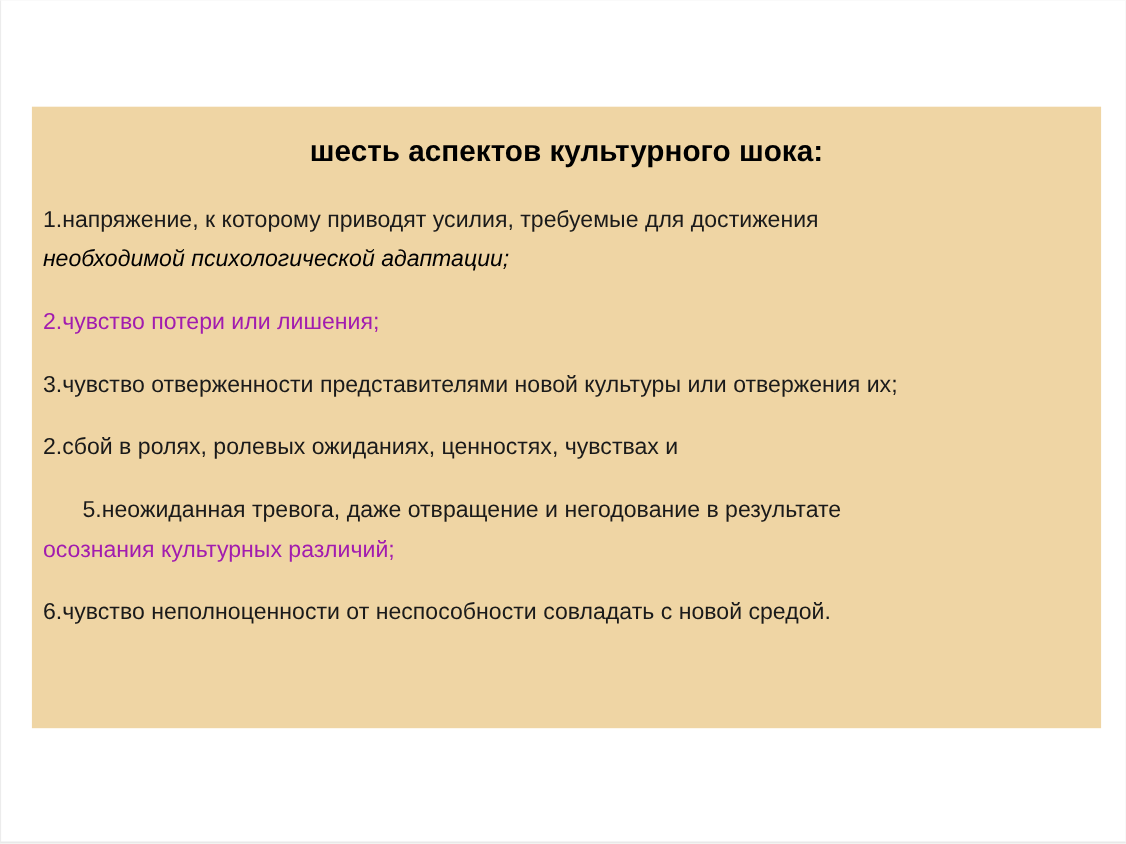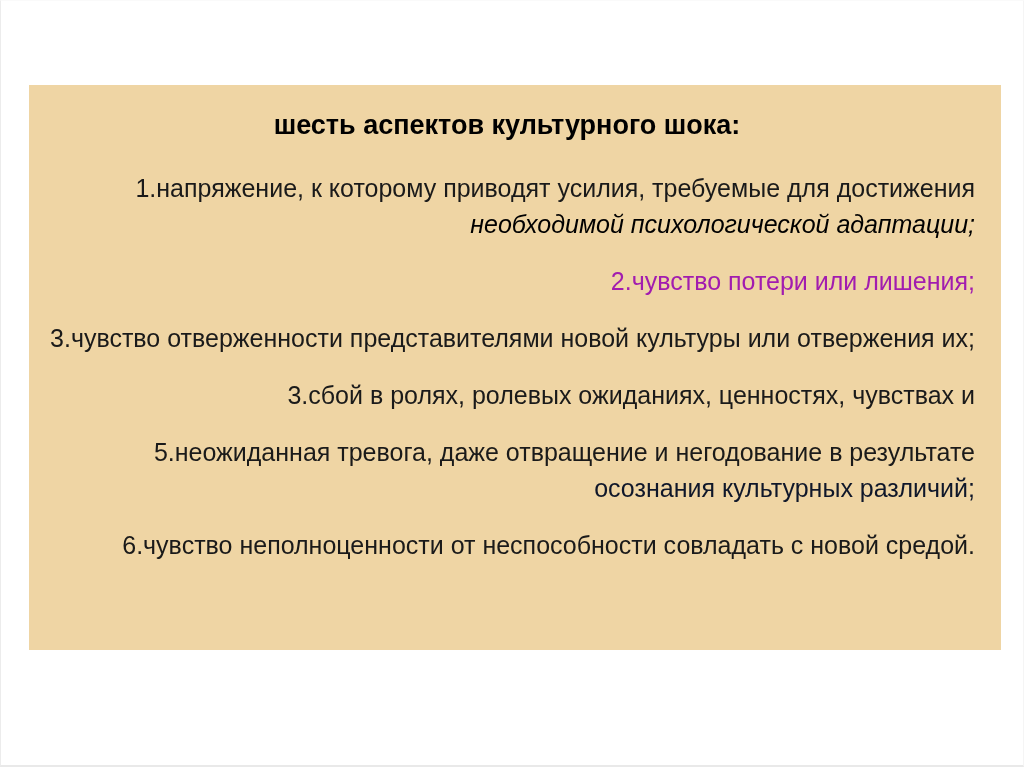--- a/index.html
+++ b/index.html
@@ -16,47 +16,46 @@
     box-sizing: border-box;
     border-left: 1px solid #ececec;
     border-right: 1px solid #f5f5f5;
     border-top: 1px solid #fafafa;
     border-bottom: 2px solid #e9e9e9;
     overflow: hidden;
   }
   .panel {
     position: absolute;
     left: 28px;
-    top: 84px;
+    top: 96px;
     width: 972px;
     height: 565px;
     background: #efd5a4;
     box-sizing: border-box;
-    padding: 22px 26px 0 10px;
+    padding: 22px 10px 0 10px;
   }
   .slide-title {
     text-align: center;
     font-weight: bold;
     font-size: 27px;
     line-height: 36px;
     color: #000000;
     margin: 0 0 27px 0;
   }
   .item {
     margin: 21px 0 0 0;
   }
   .item.first {
     margin-top: 0;
   }
   .line {
-    font-size: 25px;
+    font-size: 21px;
     line-height: 36px;
     color: #1a1a1a;
     white-space: nowrap;
-    text-align: right;
   }
 </style>
 </head>
 <body>
 
 <div class="page" style="background: rgb(255, 255, 255);">
   <div class="panel" style="background: rgb(239, 213, 164);">
 
     <div class="slide-title" style="color: rgb(0, 0, 0);">шесть аспектов культурного шока:</div>
 
@@ -67,26 +66,26 @@
 
     <div class="item">
       <div class="line" style="color: #a21caf;">2.чувство потери или лишения;</div>
     </div>
 
     <div class="item">
       <div class="line" style="color: rgb(26, 26, 26); margin-top: 19px;">3.чувство отверженности представителями новой культуры или отвержения их;</div>
     </div>
 
     <div class="item">
-      <div class="line" style="color: rgb(26, 26, 26);">3.сбой в ролях, ролевых ожиданиях, ценностях, чувствах и</div>
+      <div class="line" style="color: rgb(26, 26, 26);">2.сбой в ролях, ролевых ожиданиях, ценностях, чувствах и</div>
     </div>
 
     <div class="item">
       <div class="line" style="color: rgb(26, 26, 26); margin-left: 36px;">5.неожиданная тревога, даже отвращение и негодование в результате</div>
-      <div class="line" style="color: #0f172a;">осознания культурных различий;</div>
+      <div class="line" style="color: #a21caf;">осознания культурных различий;</div>
     </div>
 
     <div class="item">
       <div class="line" style="color: rgb(26, 26, 26);">6.чувство неполноценности от неспособности совладать с новой средой.</div>
     </div>
 
   </div>
 </div>
 
 </body></html>

